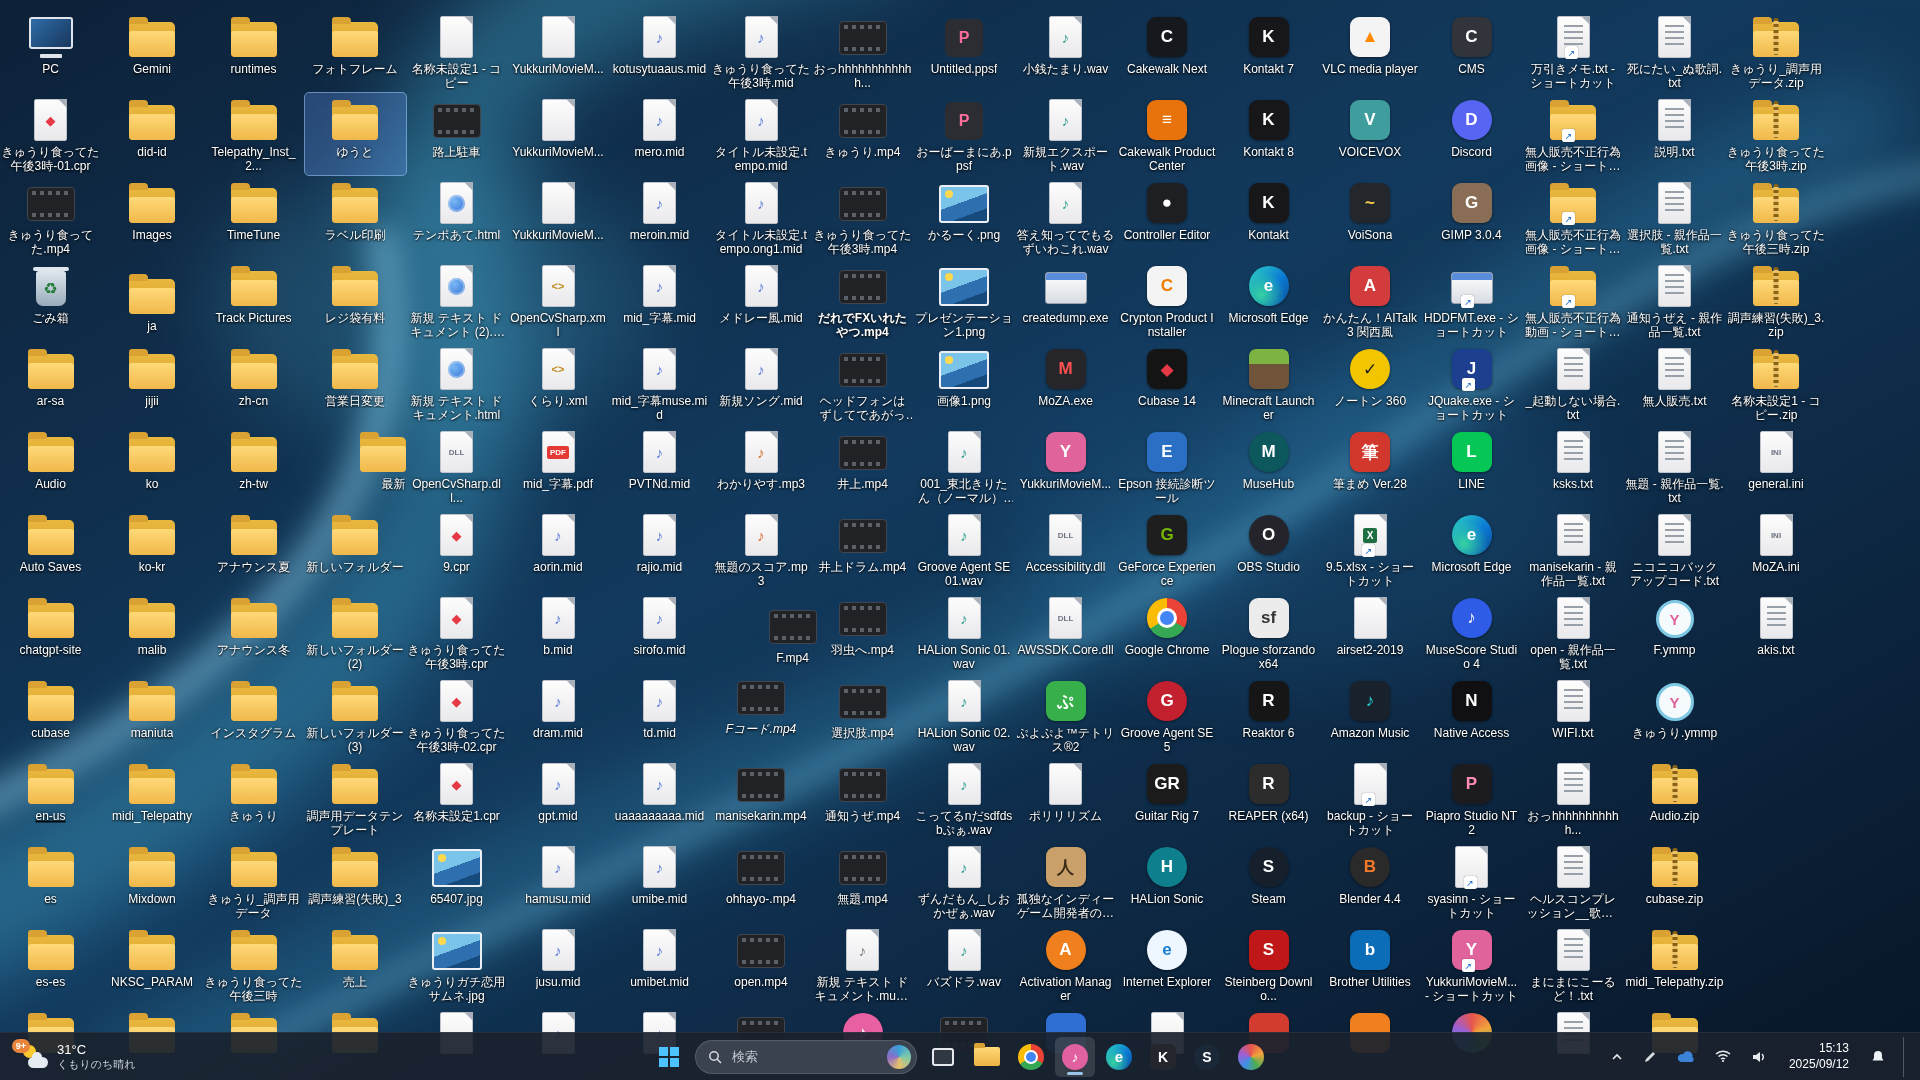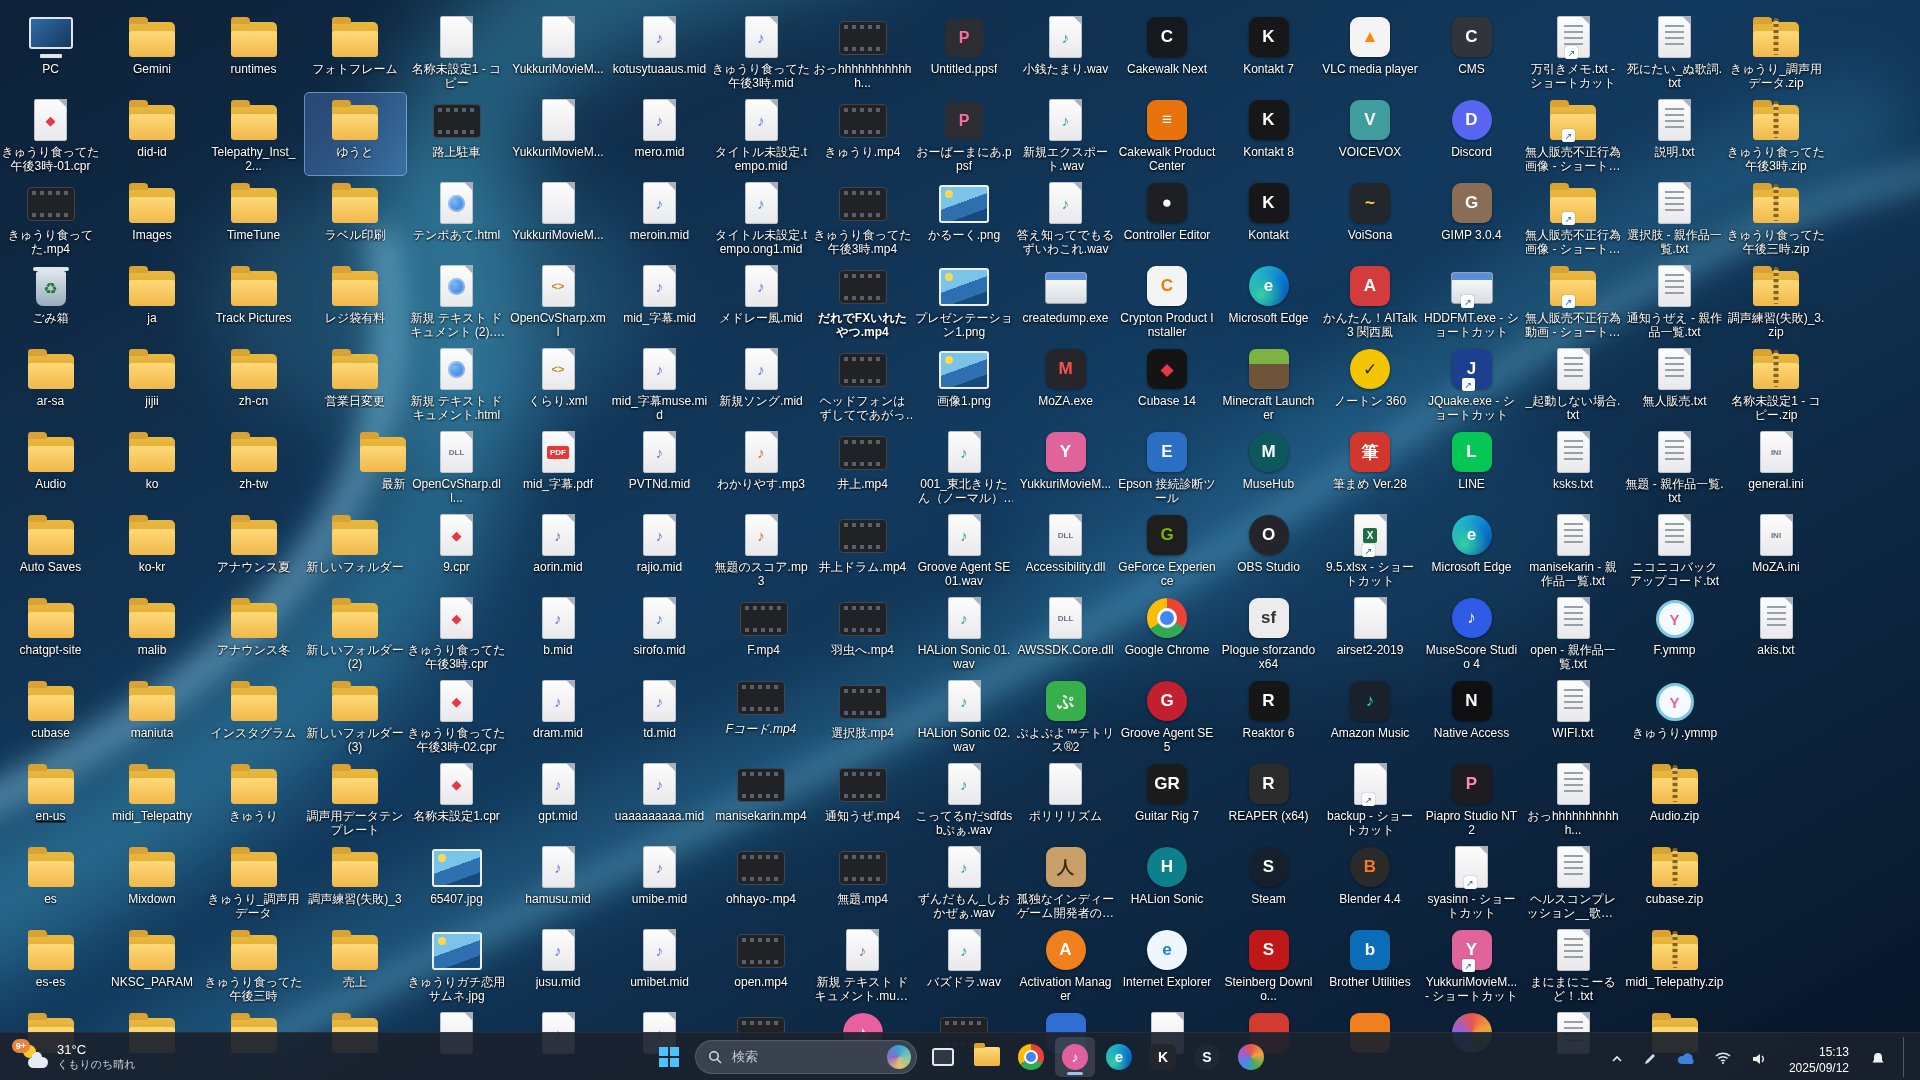--- a/index.html
+++ b/index.html
@@ -130,21 +130,21 @@
     background:conic-gradient(#ea4335 0 33%,#34a853 33% 66%,#fbbc05 66% 100%)}
   .chrome-core.small{width:10px;height:10px;border-width:2px}
   .tb-edge{width:26px;height:26px;border-radius:50%;color:#fff;font-weight:bold;font-size:15px;
     display:flex;align-items:center;justify-content:center;
     background:radial-gradient(circle at 30% 72%,#35d2a0,rgba(0,0,0,0) 60%),linear-gradient(135deg,#2bd0c4,#0b7bd4 55%,#0a4f9e)}
   .tb-colorful{width:26px;height:26px;border-radius:50%;display:block;
     background:conic-gradient(#e8554d,#f2a33c,#4caf50,#3f8fe8,#9c5fd4,#e8554d)}
   .tb-glyph{width:26px;height:26px;display:flex;align-items:center;justify-content:center;color:#fff;
     font-weight:bold;font-size:14px}
 
-  .tb-right{display:flex;align-items:flex-end;gap:8px}
+  .tb-right{display:flex;align-items:center;gap:8px}
   .tray-btn{height:36px;padding:0 6px;display:flex;align-items:center;justify-content:center;border-radius:4px}
   .clock{display:flex;flex-direction:column;align-items:flex-end;line-height:1.3;color:#fff;font-size:12px;padding:0 8px}
   .show-desktop{width:6px;height:40px;border-left:1px solid rgba(255,255,255,.25);margin-left:4px}
 </style>
 </head>
 <body>
 
 <svg class="wall" viewBox="0 0 1920 1080" preserveAspectRatio="none" aria-hidden="true">
   <defs>
     <linearGradient id="bg" x1="0" y1="0" x2="1" y2="1">
@@ -598,21 +598,21 @@
       <div class="lbl">きゅうり食ってた午後三時.zip</div>
     </div>
     <div class="cell" style="left: 0px; top: 259px;">
       <div class="icw">
         <div class="i-bin">
           <span>♻</span>
         </div>
       </div>
       <div class="lbl">ごみ箱</div>
     </div>
-    <div class="cell" style="left: 101.5px; top: 259px;">
+    <div class="cell" style="left: 101.5px; top: 259px; justify-content: center;">
       <div class="icw">
         <div class="i-folder">
           <i class="bk"></i>
           <i class="fr"></i>
         </div>
       </div>
       <div class="lbl">ja</div>
     </div>
     <div class="cell" style="left: 203px; top: 259px;">
       <div class="icw">
@@ -1234,21 +1234,21 @@
     </div>
     <div class="cell" style="left: 609px; top: 591px;">
       <div class="icw">
         <div class="i-page">
           <span class="fold"></span>
           <span class="pg pg-midi">♪</span>
         </div>
       </div>
       <div class="lbl">sirofo.mid</div>
     </div>
-    <div class="cell" style="left: 713px; top: 591px;">
+    <div class="cell" style="left: 742px; top: 591px; justify-content: center;">
       <div class="icw">
         <div class="i-video"></div>
       </div>
       <div class="lbl">F.mp4</div>
     </div>
     <div class="cell" style="left: 812px; top: 591px;">
       <div class="icw">
         <div class="i-video"></div>
       </div>
       <div class="lbl">羽虫へ.mp4</div>

